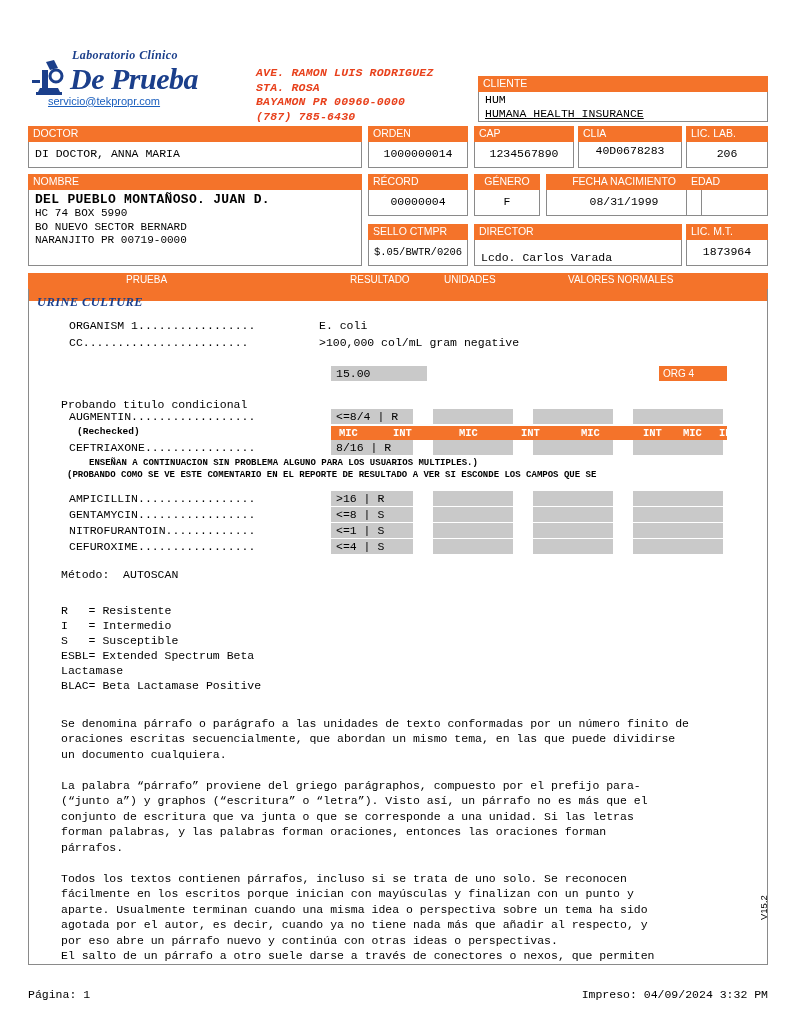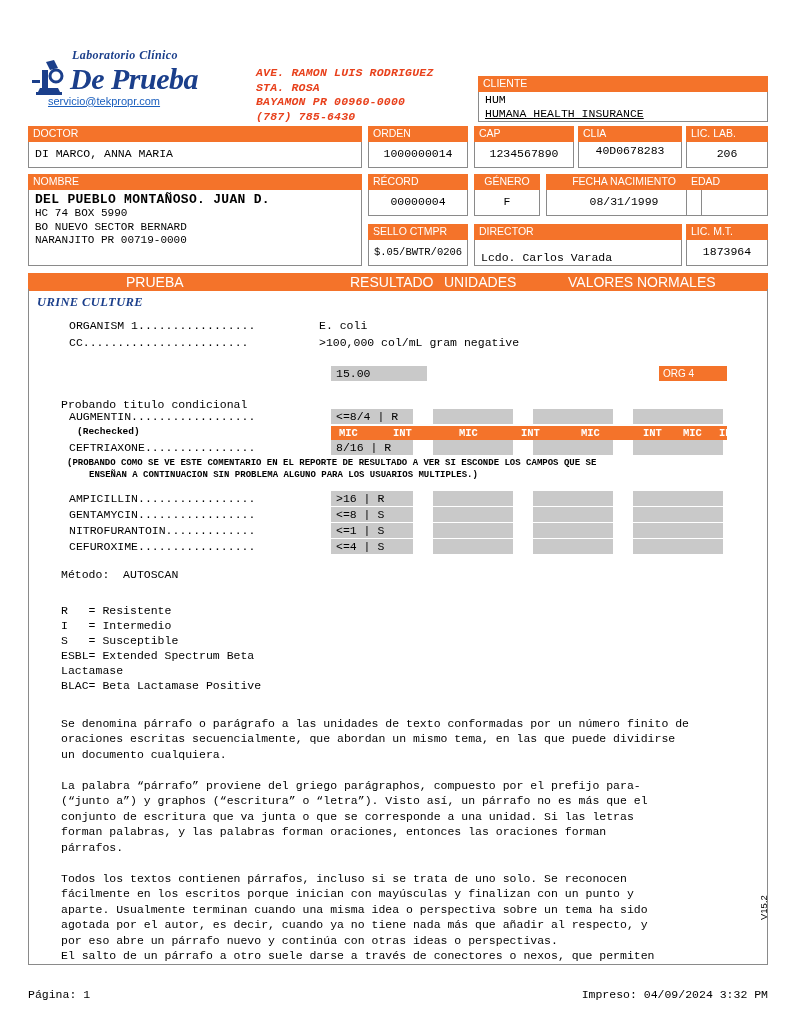--- a/index.html
+++ b/index.html
@@ -140,25 +140,25 @@
   #sello-box .val { height: 26px; padding-top: 5px; font-size: 10.5px; }
   #director-box { left: 474px; top: 224px; width: 208px; }
   #director-box .val { height: 26px; padding-top: 11px; }
   #licmt-box { left: 686px; top: 224px; width: 82px; }
   #licmt-box .val { height: 26px; padding-top: 5px; }
 
   
   #results-head {
     position: absolute;
     left: 28px; top: 273px;
-    width: 740px; height: 18px;
+    width: 740px; height: 28px;
     background: #f4732a;
     color: #ffffff;
     font-family: "Liberation Sans", sans-serif;
-    font-size: 14px;
+    font-size: 10px;
   }
   #results-head span { position: absolute; top: 1px; }
   .rh-prueba    { left: 98px; }
   .rh-resultado { left: 322px; }
   .rh-unidades  { left: 416px; }
   .rh-valores   { left: 540px; }
 
   #results-body {
     position: absolute;
     left: 28px; top: 289px;
@@ -268,21 +268,21 @@
   <div class="bx" id="cliente-box">
     <div class="lbl">CLIENTE</div>
     <div class="val">
       <div>HUM</div>
       <div class="u">HUMANA HEALTH INSURANCE</div>
     </div>
   </div>
 
   <div class="bx" id="doctor-box">
     <div class="lbl">DOCTOR</div>
-    <div class="val">DI MARCO, ANNA MARIA</div>
+    <div class="val">DI DOCTOR, ANNA MARIA</div>
   </div>
   <div class="bx" id="orden-box">
     <div class="lbl">ORDEN</div>
     <div class="val ctr">1000000014</div>
   </div>
   <div class="bx" id="cap-box">
     <div class="lbl">CAP</div>
     <div class="val ctr">1234567890</div>
   </div>
   <div class="bx" id="clia-box">
@@ -378,22 +378,22 @@
     <div class="grey" style="left:604px; top:120px; width:90px; height:15px;"></div>
     <div class="note" style="left:48px; top:137px;">(Rechecked)</div>
 
     <div class="abx" style="top:152px;">CEFTRIAXONE................</div>
     <div class="abx-val" style="left:302px; top:151px; width:82px;">8/16   | R</div>
     <div class="grey" style="left:404px; top:151px; width:80px; height:15px;"></div>
     <div class="grey" style="left:504px; top:151px; width:80px; height:15px;"></div>
     <div class="grey" style="left:604px; top:151px; width:90px; height:15px;"></div>
 
     <div class="note2" style="left:38px; top:168px;">
+      <div style="margin-left:22px;">ENSEÑAN A CONTINUACION SIN PROBLEMA ALGUNO PARA LOS USUARIOS MULTIPLES.)</div>
       <div>(PROBANDO COMO SE VE ESTE COMENTARIO EN EL REPORTE DE RESULTADO A VER SI ESCONDE LOS CAMPOS QUE SE</div>
-      <div style="margin-left:22px;">ENSEÑAN A CONTINUACION SIN PROBLEMA ALGUNO PARA LOS USUARIOS MULTIPLES.)</div>
     </div>
 
     <div class="abx" style="top:203px;">AMPICILLIN.................</div>
     <div class="abx-val" style="left:302px; top:202px; width:82px;">&gt;16    | R</div>
     <div class="grey" style="left:404px; top:202px; width:80px; height:15px;"></div>
     <div class="grey" style="left:504px; top:202px; width:80px; height:15px;"></div>
     <div class="grey" style="left:604px; top:202px; width:90px; height:15px;"></div>
 
     <div class="abx" style="top:219px;">GENTAMYCIN.................</div>
     <div class="abx-val" style="left:302px; top:218px; width:82px;">&lt;=8    | S</div>

